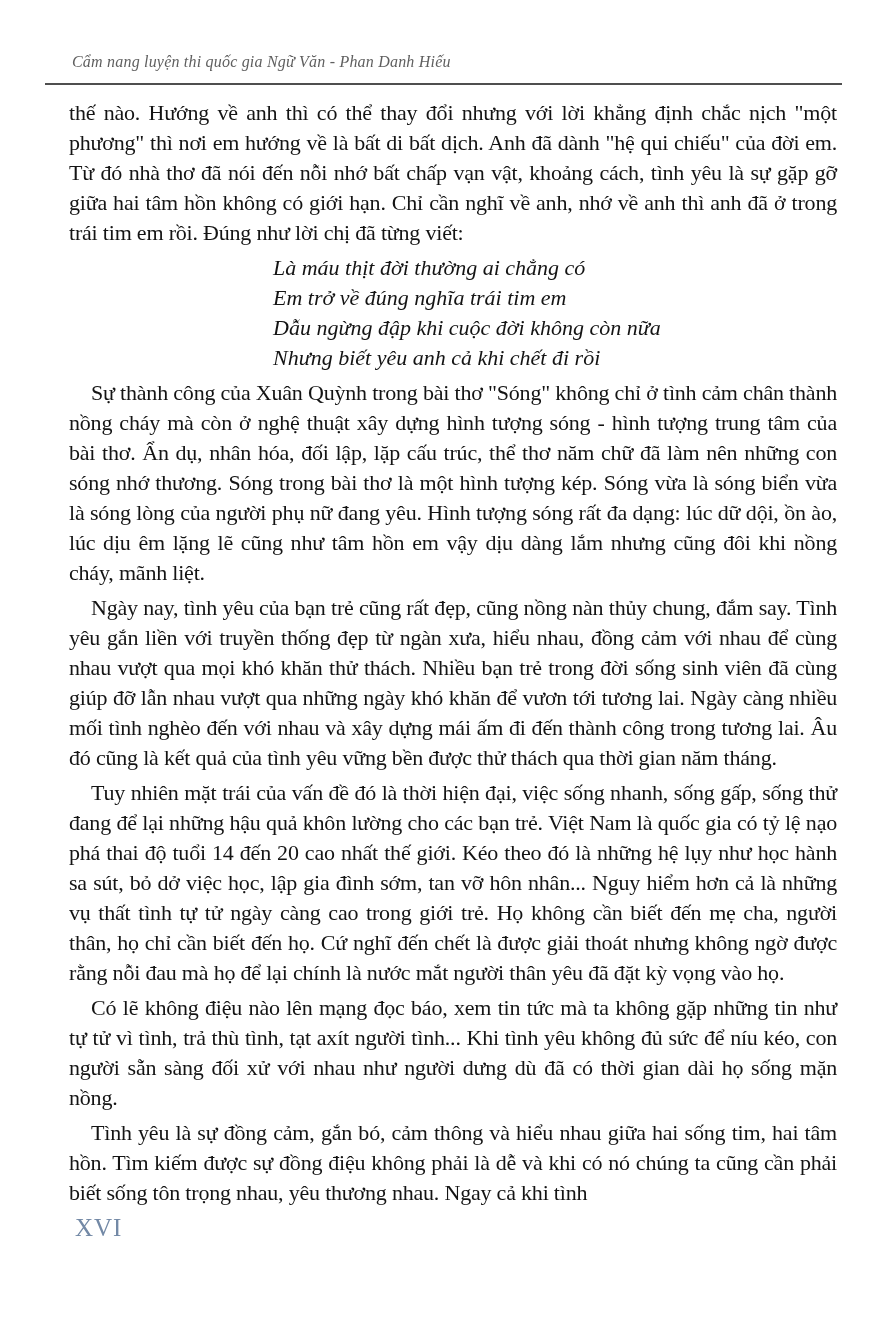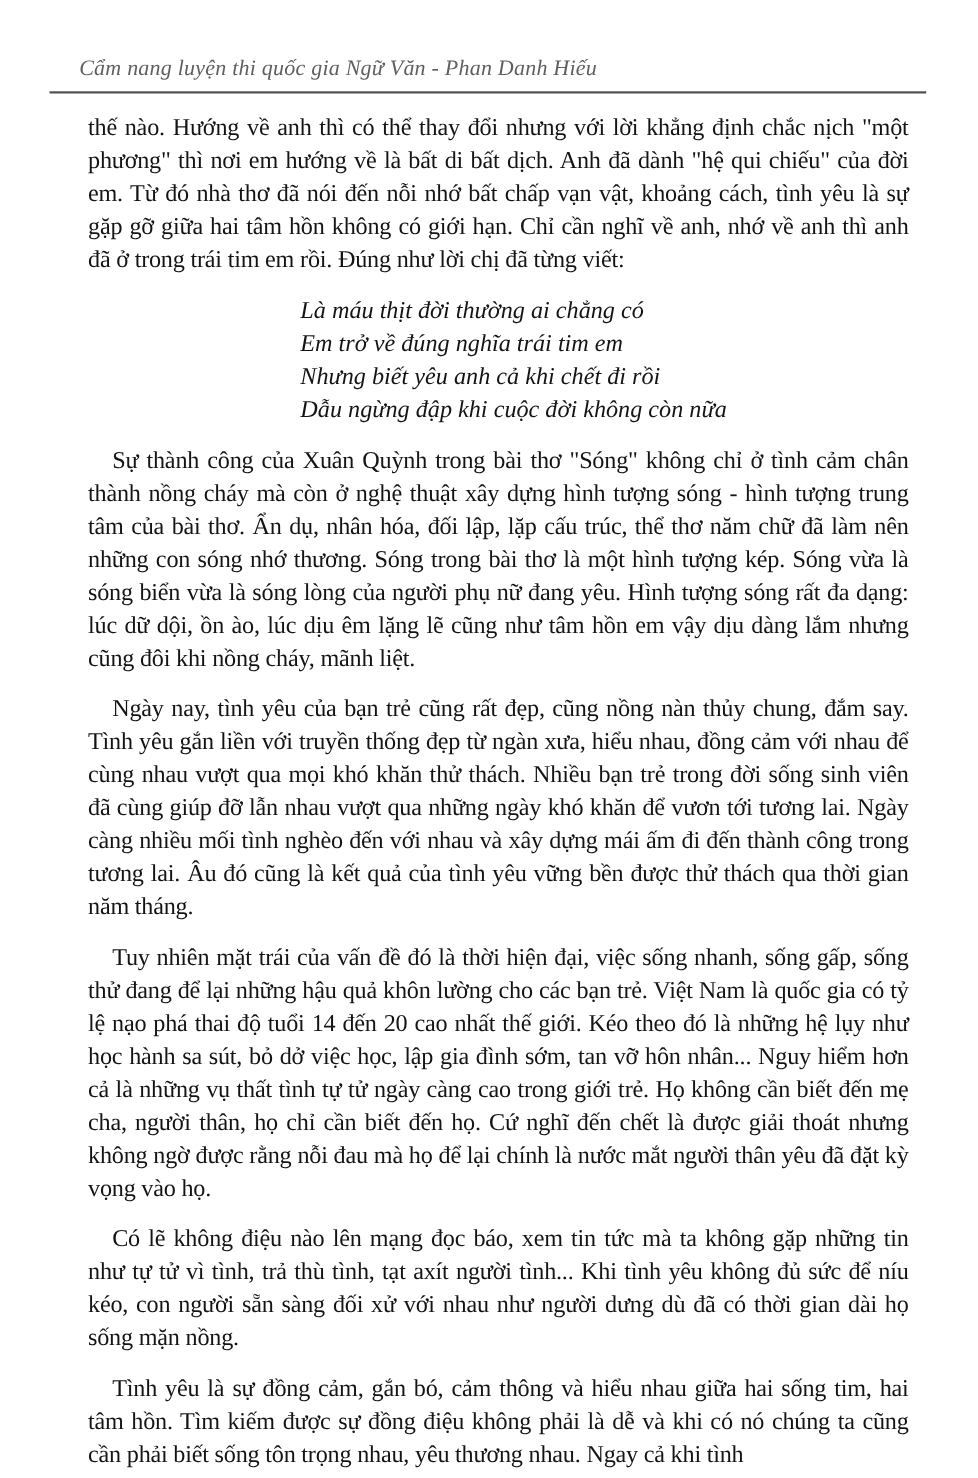--- a/index.html
+++ b/index.html
@@ -22,36 +22,36 @@
   }
   .header {
     margin-left: -19px;
     width: 797px;
     box-sizing: border-box;
     padding: 0 0 9px 27px;
     border-bottom: 2px solid #4f4f4f;
   }
   .header-title {
     font-style: italic;
-    font-size: 20px;
+    font-size: 16px;
     line-height: 24px;
     color: #5f5f5f;
     letter-spacing: 0.2px;
   }
   .body-text {
     width: 778px;
     margin-top: 13px;
     font-size: 22px;
     line-height: 30px;
     letter-spacing: -0.2px;
     color: #141414;
     text-align: justify;
   }
   .para {
-    margin: 16px;
+    margin: 5px;
     padding: 0;
     text-indent: 22px;
   }
   .para.first {
     text-indent: 0;
   }
   .poem {
     margin-left: 209px;
     font-style: italic;
     text-align: left;
@@ -80,22 +80,22 @@
     <span class="header-title">Cẩm nang luyện thi quốc gia Ngữ Văn - Phan Danh Hiếu</span>
   </div>
 
   <div class="body-text">
 
     <p class="para first">thế nào. Hướng về anh thì có thể thay đổi nhưng với lời khẳng định chắc nịch "một phương" thì nơi em hướng về là bất di bất dịch. Anh đã dành "hệ qui chiếu" của đời em. Từ đó nhà thơ đã nói đến nỗi nhớ bất chấp vạn vật, khoảng cách, tình yêu là sự gặp gỡ giữa hai tâm hồn không có giới hạn. Chỉ cần nghĩ về anh, nhớ về anh thì anh đã ở trong trái tim em rồi. Đúng như lời chị đã từng viết:</p>
 
     <div class="poem">
       <div class="poem-line">Là máu thịt đời thường ai chẳng có</div>
       <div class="poem-line">Em trở về đúng nghĩa trái tim em</div>
+      <div class="poem-line">Dẫu ngừng đập khi cuộc đời không còn nữa</div>
       <div class="poem-line">Nhưng biết yêu anh cả khi chết đi rồi</div>
-      <div class="poem-line">Dẫu ngừng đập khi cuộc đời không còn nữa</div>
     </div>
 
     <p class="para">Sự thành công của Xuân Quỳnh trong bài thơ "Sóng" không chỉ ở tình cảm chân thành nồng cháy mà còn ở nghệ thuật xây dựng hình tượng sóng -  hình tượng trung tâm của bài thơ. Ẩn dụ, nhân hóa, đối lập, lặp cấu trúc, thể thơ năm chữ đã làm nên những con sóng nhớ thương. Sóng trong bài thơ là một hình tượng kép. Sóng vừa là sóng biển vừa là sóng lòng của người phụ nữ đang yêu. Hình tượng sóng rất đa dạng: lúc dữ dội, ồn ào, lúc dịu êm lặng lẽ cũng như tâm hồn em vậy dịu dàng lắm nhưng cũng đôi khi nồng cháy, mãnh liệt.</p>
 
     <p class="para">Ngày nay, tình yêu của bạn trẻ cũng rất đẹp, cũng nồng nàn thủy chung, đắm say. Tình yêu gắn liền với truyền thống đẹp từ ngàn xưa, hiểu nhau, đồng cảm với nhau để cùng nhau vượt qua mọi khó khăn thử thách. Nhiều bạn trẻ trong đời sống sinh viên đã cùng giúp đỡ lẫn nhau vượt qua những ngày khó khăn để vươn tới tương lai. Ngày càng nhiều mối tình nghèo đến với nhau và xây dựng mái ấm đi đến thành công trong tương lai. Âu đó cũng là kết quả của tình yêu vững bền được thử thách qua thời gian năm tháng.</p>
 
     <p class="para">Tuy nhiên mặt trái của vấn đề đó là thời hiện đại, việc sống nhanh, sống gấp, sống thử đang để lại những hậu quả khôn lường cho các bạn trẻ. Việt Nam là quốc gia có tỷ lệ nạo phá thai độ tuổi 14 đến 20 cao nhất thế giới. Kéo theo đó là những hệ lụy như học hành sa sút, bỏ dở việc học, lập gia đình sớm, tan vỡ hôn nhân... Nguy hiểm hơn cả là những vụ thất tình tự tử ngày càng cao trong giới trẻ. Họ không cần biết đến mẹ cha, người thân, họ chỉ cần biết đến họ. Cứ nghĩ đến chết là được giải thoát nhưng không ngờ được rằng nỗi đau mà họ để lại chính là nước mắt người thân yêu đã đặt kỳ vọng vào họ.</p>
 
     <p class="para">Có lẽ không điệu nào lên mạng đọc báo, xem tin tức mà ta không gặp những tin như tự tử vì tình, trả thù tình, tạt axít người tình... Khi tình yêu không đủ sức để níu kéo, con người sẵn sàng đối xử với nhau như người dưng dù đã có thời gian dài họ sống mặn nồng.</p>
 

